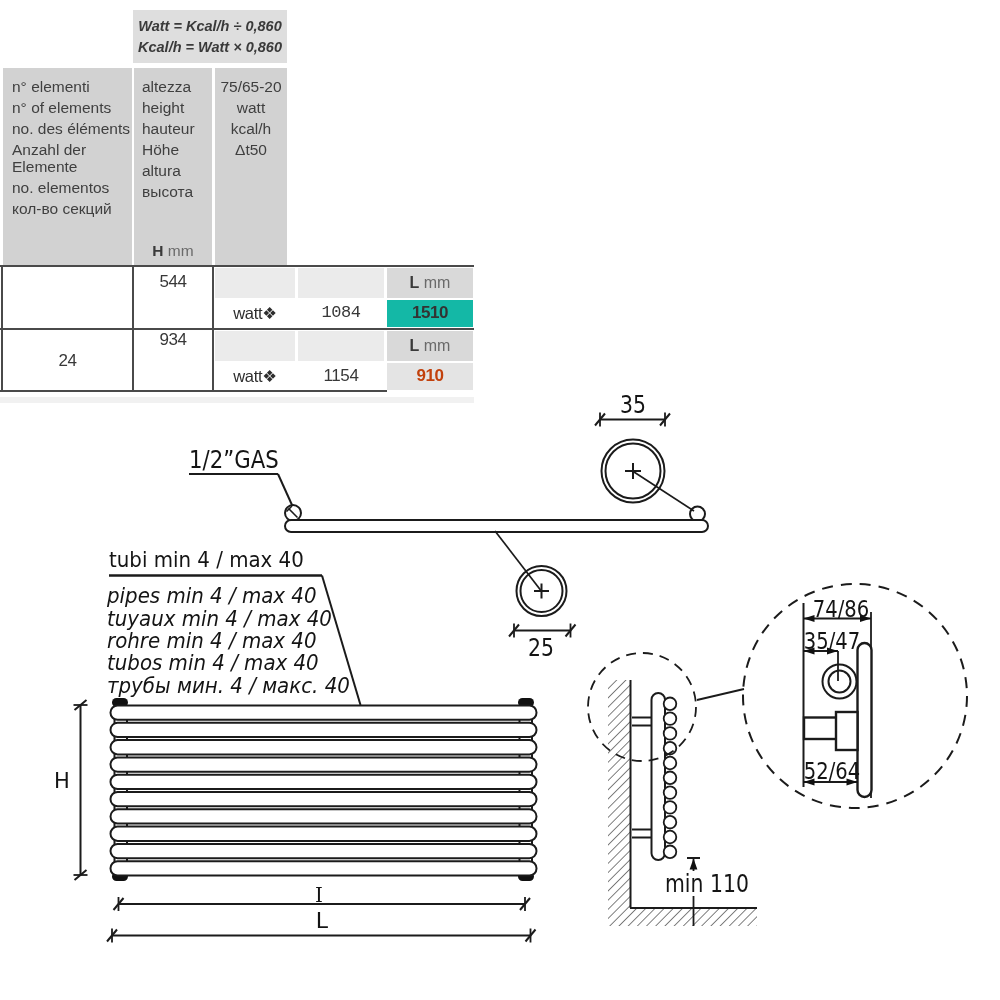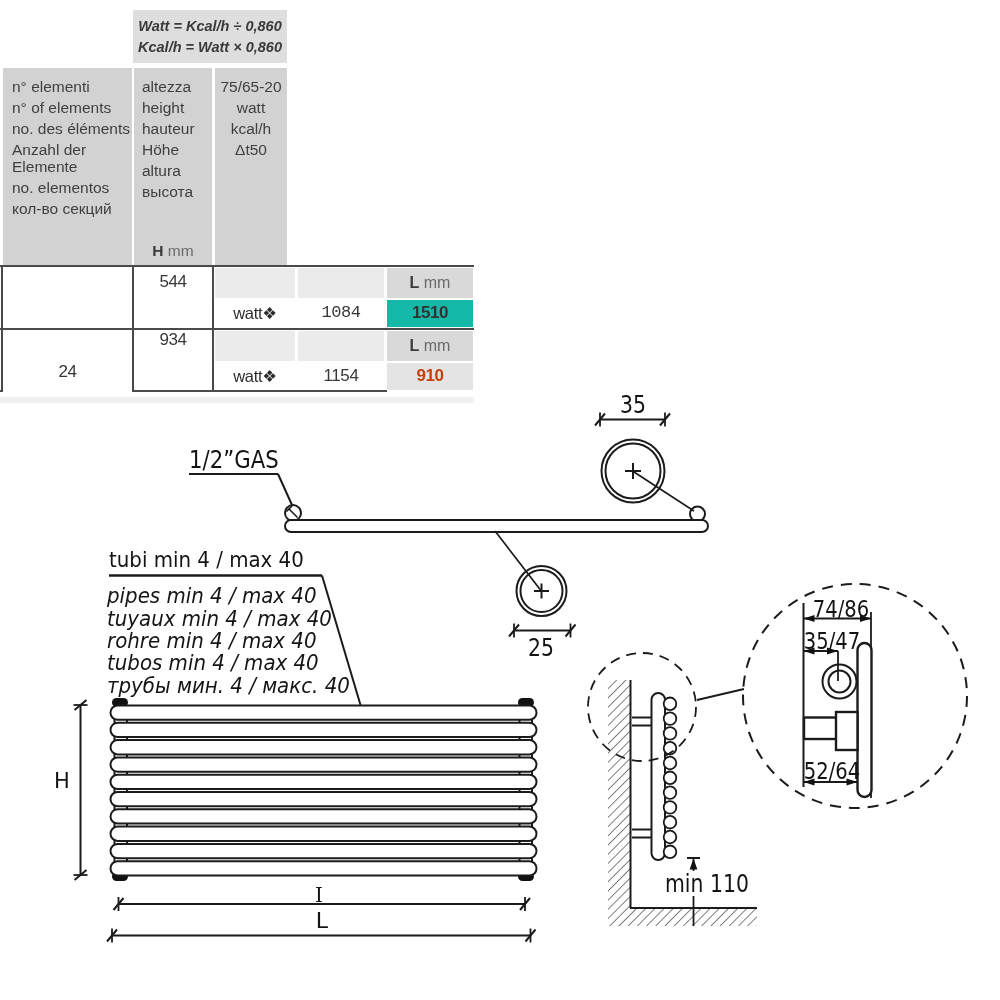--- a/index.html
+++ b/index.html
@@ -77,21 +77,21 @@
     <div class="abs cellw ctr" style="left:215px;top:300px;width:80px;height:27px;font-size:16.5px;line-height:26px;color:#2e2e2e;letter-spacing:-0.3px;">
       <span>watt❖</span>
     </div>
     <div class="abs cellw val ctr" style="left:298px;top:300px;width:86px;height:27px;line-height:26px;font-family:Liberation Mono, monospace;">
       <span>1084</span>
     </div>
     <div class="abs ctr bold" style="left:387px;top:300px;width:86px;height:27px;background:#14b8a6;font-size:17px;line-height:26px;color:#333;letter-spacing:-0.4px;">
       <span>1510</span>
     </div>
 
-    <div class="abs cellw val ctr" style="left:3px;top:330px;width:129px;height:60px;padding-top:0;box-sizing:border-box;margin-top:32px;">
+    <div class="abs cellw val ctr" style="left:3px;top:330px;width:129px;height:60px;padding-top:21px;box-sizing:border-box;">
       <span>24</span>
     </div>
     <div class="abs cellw val ctr" style="left:134px;top:330px;width:78px;height:60px;box-sizing:border-box;">
       <span>934</span>
     </div>
     <div class="abs" style="left:215px;top:331px;width:80px;height:30px;background:#ebebeb;"></div>
     <div class="abs" style="left:298px;top:331px;width:86px;height:30px;background:#ebebeb;"></div>
     <div class="abs ctr" style="left:387px;top:331px;width:86px;height:30px;background:#d9d9d9;font-size:16px;line-height:30px;">
       <span class="bold" style="color:#3a3a3a;">L</span>&nbsp;<span class="unit">mm</span>
     </div>

